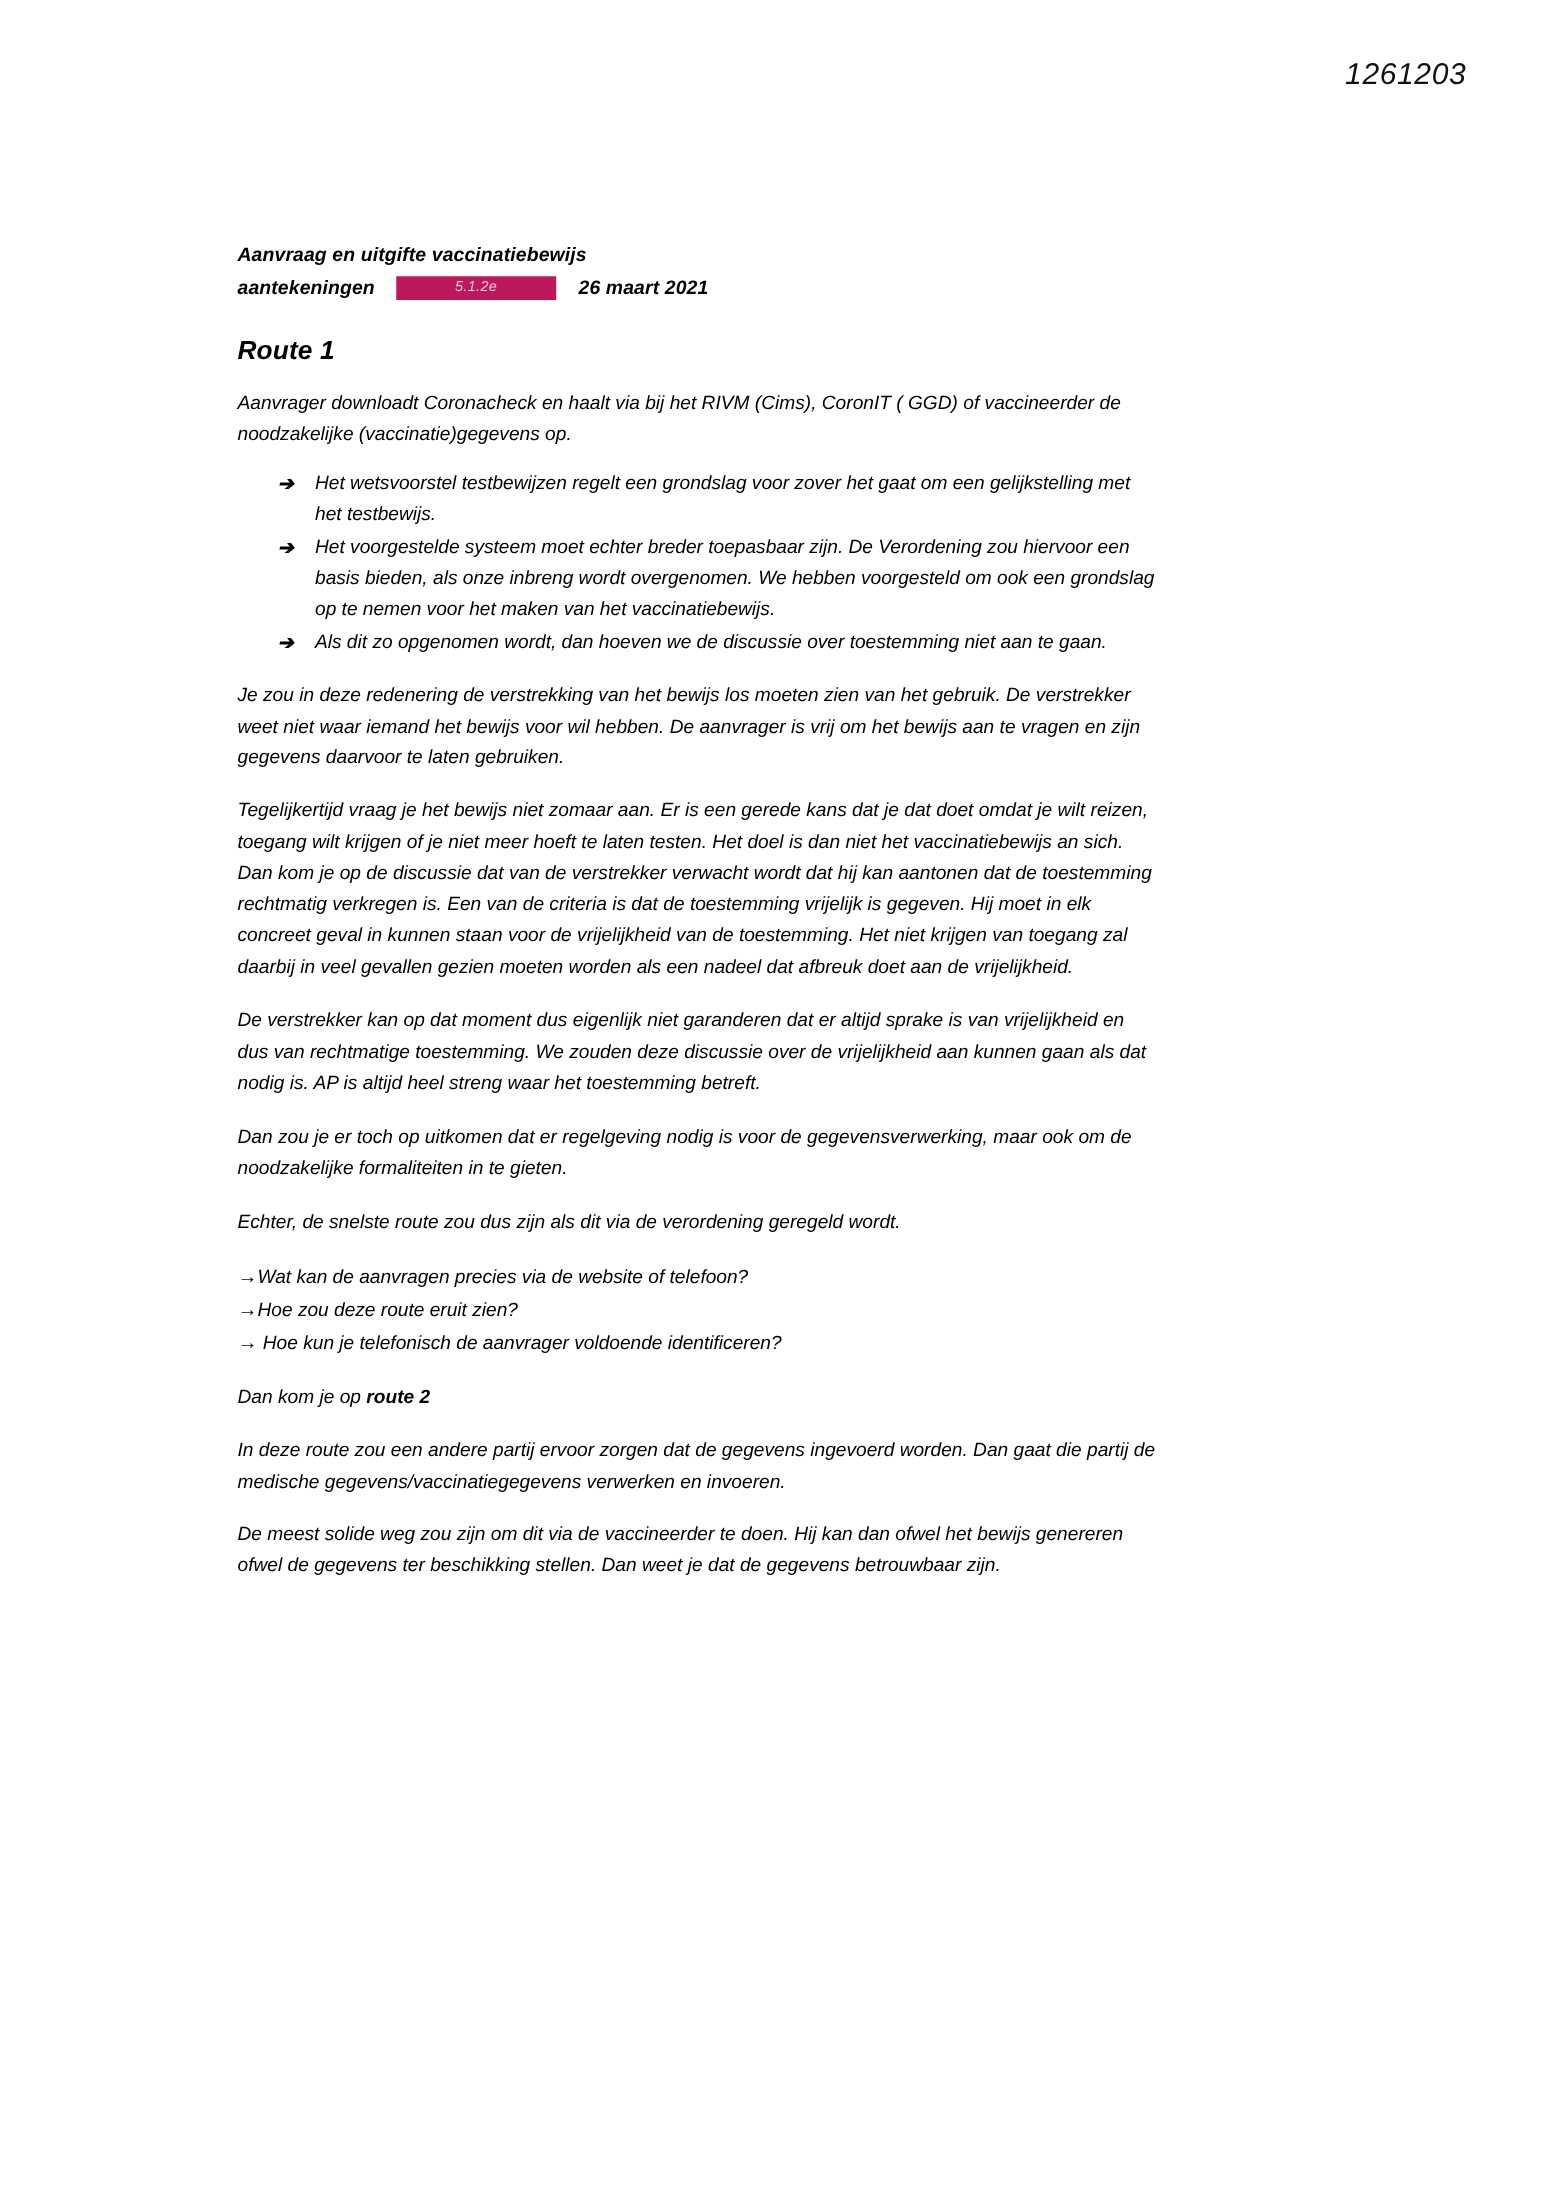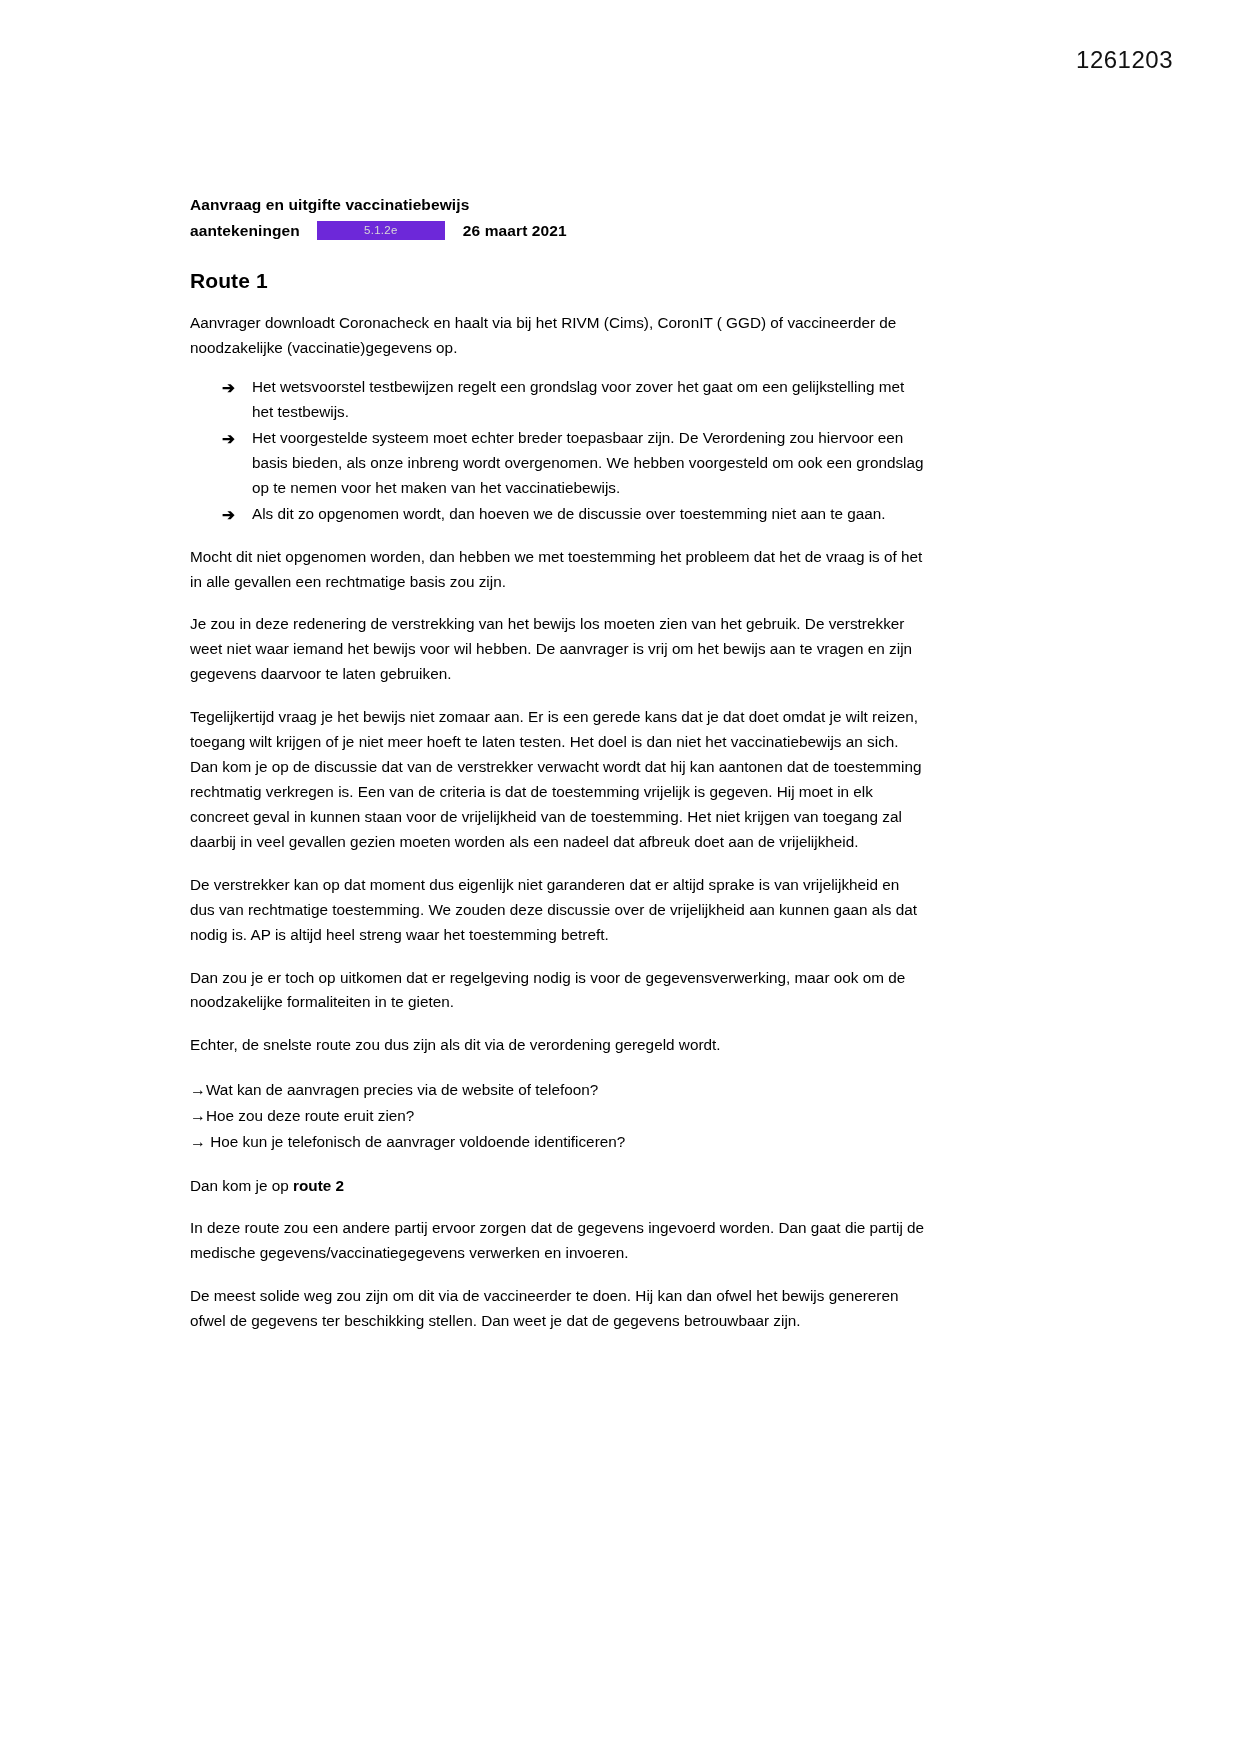--- a/index.html
+++ b/index.html
@@ -11,20 +11,21 @@
     font-family: "Liberation Sans", sans-serif;
     color: #000000;
   }
   .page {
     position: relative;
     width: 1241px;
     height: 1440px;
     background: #ffffff;
     box-sizing: border-box;
     overflow: hidden;
+    font-style: italic;
   }
   .doc-header {
     position: absolute;
     top: 46px;
     right: 68px;
     font-size: 24px;
     letter-spacing: 0.5px;
     color: #111;
     font-family: "Liberation Sans", sans-serif;
   }
@@ -43,21 +44,21 @@
   .title-line2 {
     display: flex;
     align-items: center;
     gap: 16px;
     margin-top: 1px;
   }
   .redaction {
     display: inline-flex;
     align-items: center;
     justify-content: center;
-    background: #6d28d9;
+    background: #be185d;
     color: #d8d8d8;
     width: 128px;
     height: 19px;
     font-size: 11.5px;
     font-weight: normal;
     letter-spacing: 0.3px;
     margin: 0 2px 0 1px;
     vertical-align: middle;
   }
   .heading {
@@ -138,21 +139,20 @@
       <li>
         <span class="bullet-arrow">➔</span>
         <span>Het voorgestelde systeem moet echter breder toepasbaar zijn. De Verordening zou hiervoor een basis bieden, als onze inbreng wordt overgenomen. We hebben voorgesteld om ook een grondslag op te nemen voor het maken van het vaccinatiebewijs.</span>
       </li>
       <li>
         <span class="bullet-arrow">➔</span>
         <span>Als dit zo opgenomen wordt, dan hoeven we de discussie over toestemming niet aan te gaan.</span>
       </li>
     </ul>
 
-    <p class="para">Mocht dit niet opgenomen worden, dan hebben we met toestemming het probleem dat het de vraag is of het in alle gevallen een rechtmatige basis zou zijn.</p>
     <p class="para">Je zou in deze redenering de verstrekking van het bewijs los moeten zien van het gebruik. De verstrekker weet niet waar iemand het bewijs voor wil hebben. De aanvrager is vrij om het bewijs aan te vragen en zijn gegevens daarvoor te laten gebruiken.</p>
     <p class="para">Tegelijkertijd vraag je het bewijs niet zomaar aan. Er is een gerede kans dat je dat doet omdat je wilt reizen, toegang wilt krijgen of je niet meer hoeft te laten testen. Het doel is dan niet het vaccinatiebewijs an sich.  Dan kom je op de discussie dat van de verstrekker verwacht wordt dat hij kan aantonen dat de toestemming rechtmatig verkregen is. Een van de criteria is dat de toestemming vrijelijk is gegeven. Hij moet in elk concreet geval in kunnen staan voor de vrijelijkheid van de toestemming. Het niet krijgen van toegang zal daarbij in veel gevallen gezien moeten worden als een nadeel dat afbreuk doet aan de vrijelijkheid.</p>
     <p class="para">De verstrekker kan op dat moment dus eigenlijk niet garanderen dat er altijd sprake is van vrijelijkheid en dus van rechtmatige toestemming. We zouden deze discussie over de vrijelijkheid aan kunnen gaan als dat nodig is. AP is altijd heel streng waar het toestemming betreft.</p>
     <p class="para">Dan zou je er toch op uitkomen dat er regelgeving nodig is voor de gegevensverwerking, maar ook om de noodzakelijke formaliteiten in te gieten.</p>
     <p class="para">Echter, de snelste route zou dus zijn als dit via de verordening geregeld wordt.</p>
 
     <div class="qblock">
       <p class="qline">
         <span class="arrow-inline">→</span><span>Wat kan de aanvragen precies via de website of telefoon?</span>
       </p>

